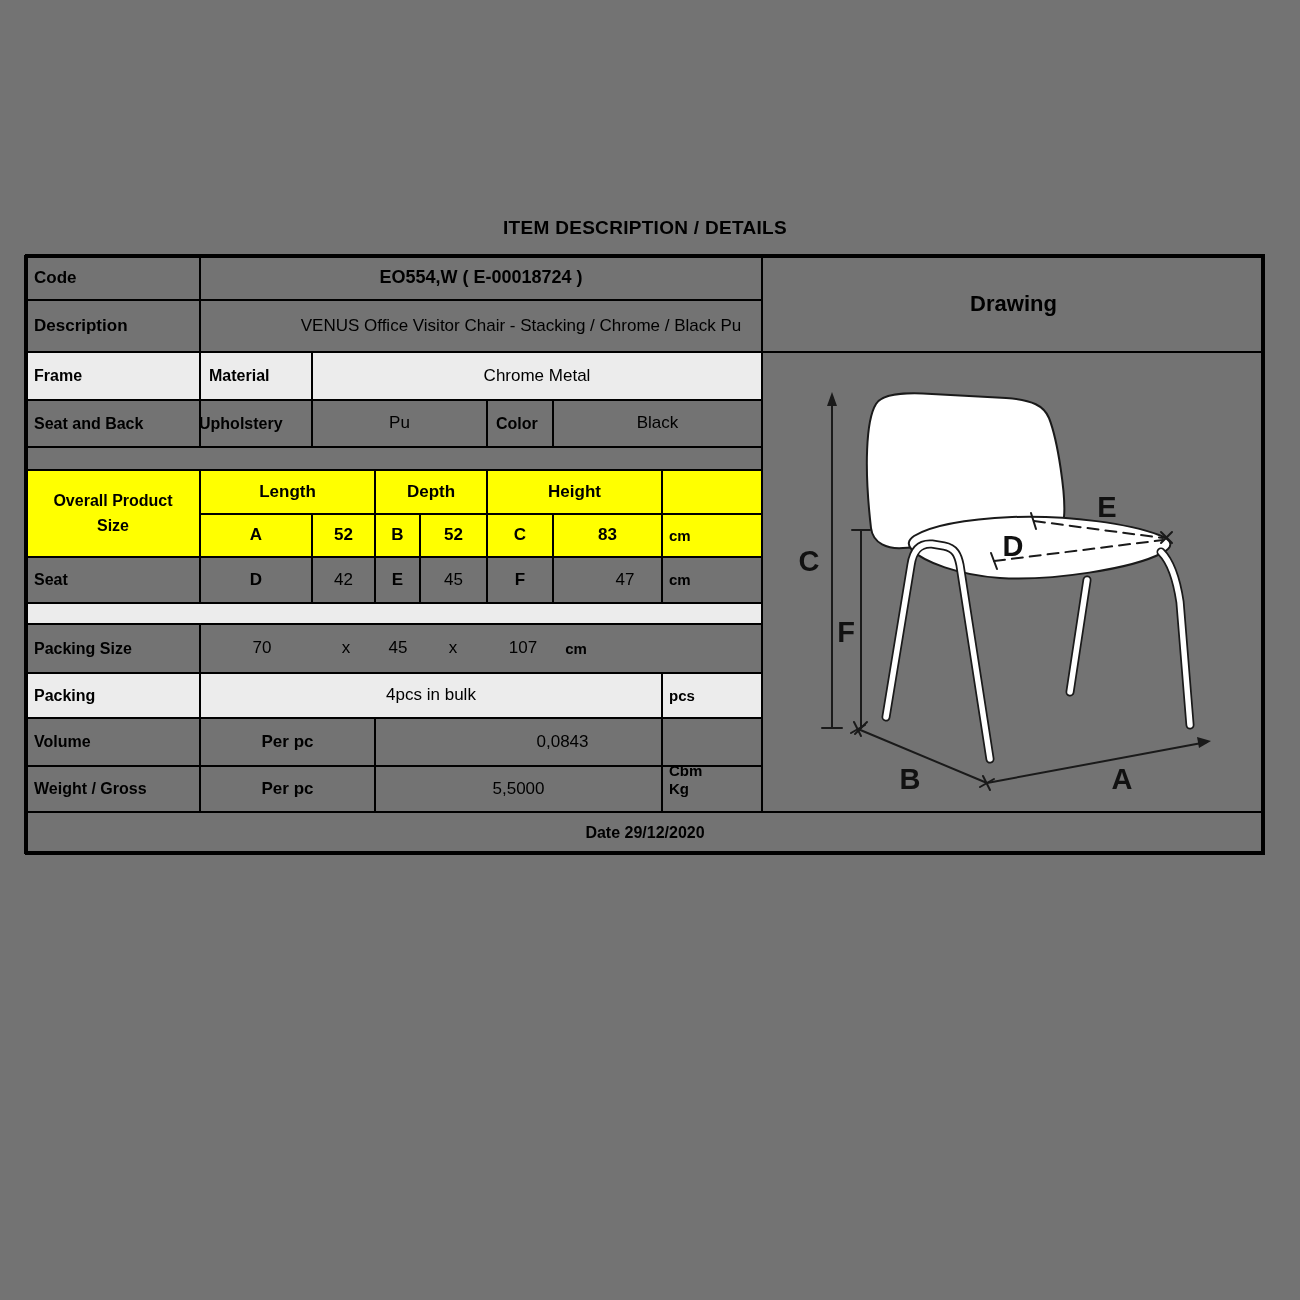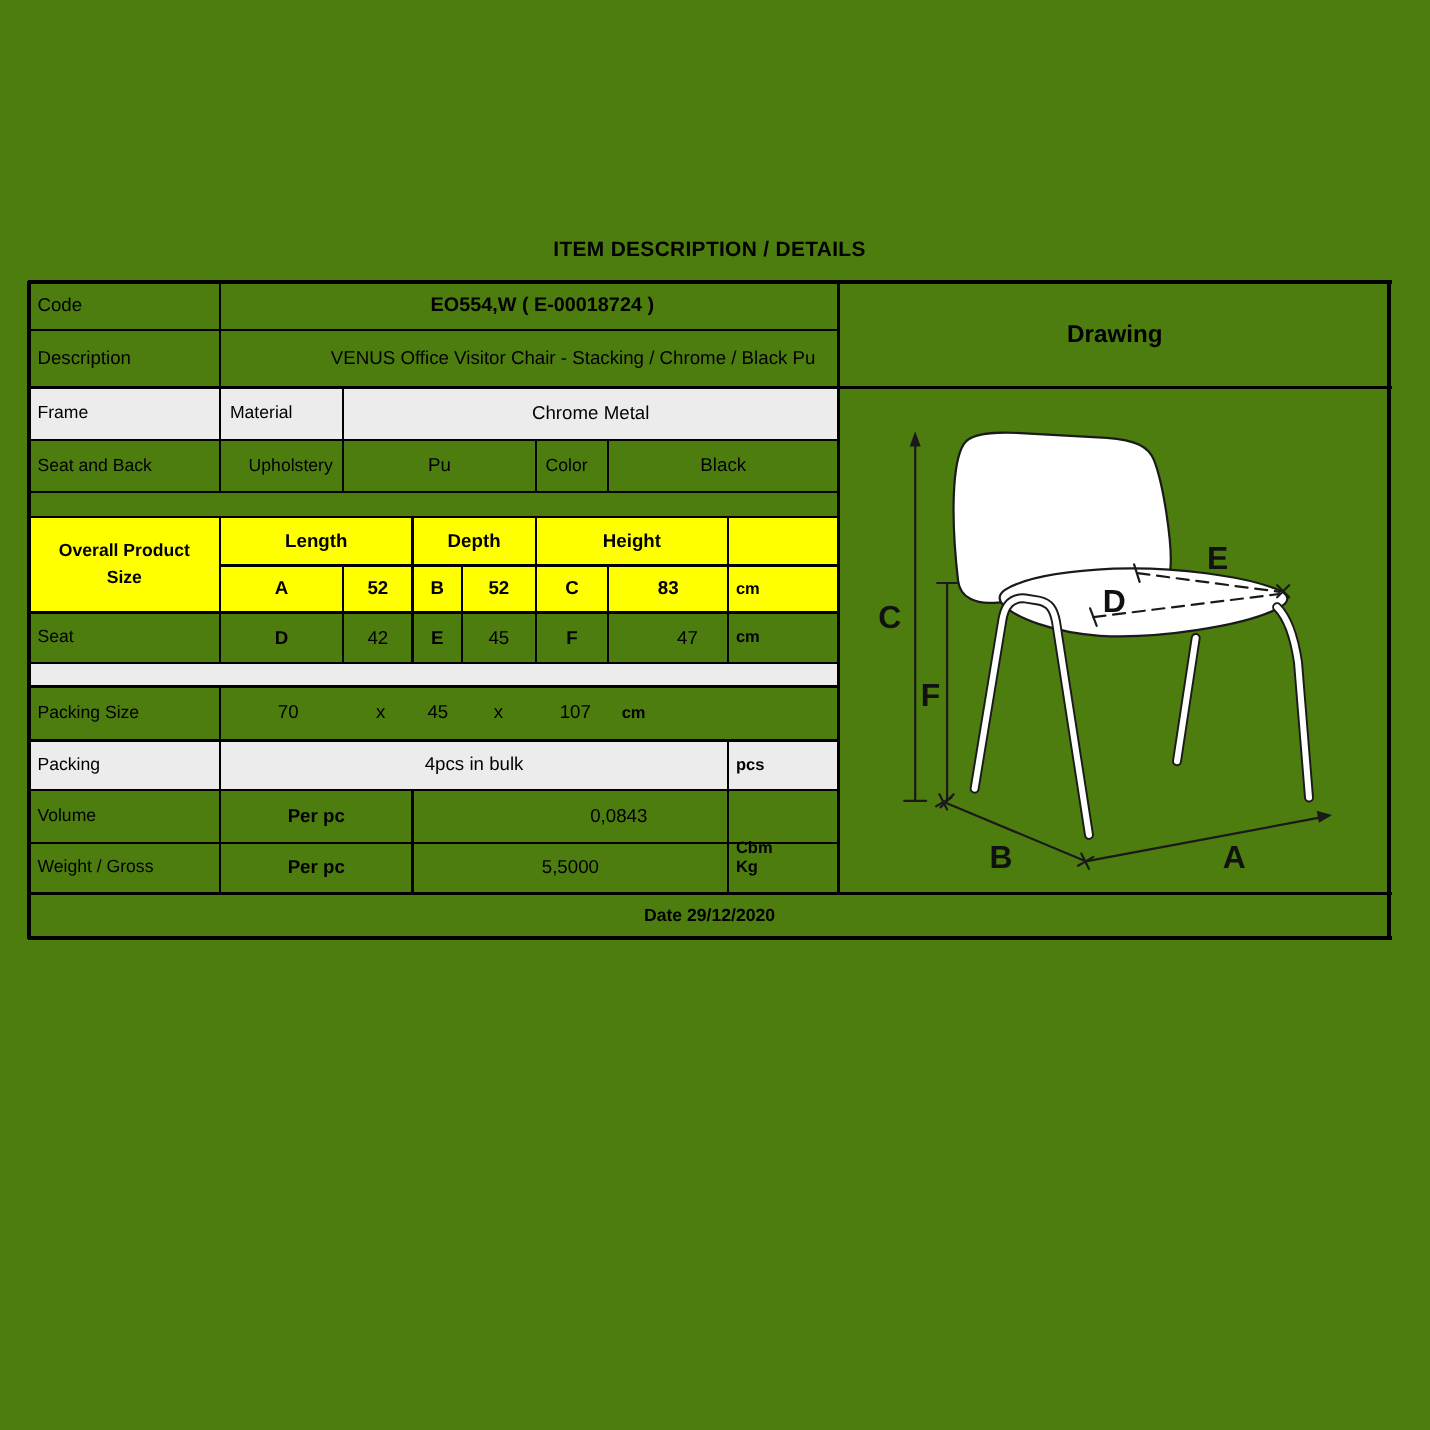--- a/index.html
+++ b/index.html
@@ -1,53 +1,53 @@
 <!DOCTYPE html>
 <html><head>
 <meta charset="utf-8">
 <style>
   html,body{margin:0;padding:0;background:#fff;}
-  .page{position:relative;width:1300px;height:1300px;background:#4d7c0f;
+  .page{position:relative;width:1300px;height:1300px;background:#737373;
         font-family:"Liberation Sans",sans-serif;color:#000;overflow:hidden;}
   .title{position:absolute;left:25px;top:217px;width:1240px;height:30px;
          text-align:center;font-weight:bold;font-size:19px;letter-spacing:.3px;}
   .bg{position:absolute;}
   .cell{position:absolute;display:flex;align-items:center;justify-content:center;
         font-size:17px;line-height:1.2;text-align:center;}
   .l{justify-content:flex-start;text-align:left;padding-left:7px;box-sizing:border-box;}
   .b{font-weight:bold;}
-  .lab{font-weight:normal;font-size:16px;}
+  .lab{font-weight:bold;font-size:16px;}
   .unit{font-weight:bold;font-size:15px;}
   .wrapcell{line-height:1.55;}
   svg.grid, svg.draw{position:absolute;left:0;top:0;}
 </style>
 </head>
 <body>
 
 <div class="page">
 
   <div class="title">ITEM DESCRIPTION / DETAILS</div>
 
   <div class="bg" style="left:25px;top:352px;width:737px;height:48px;background:#ececec;"></div>
   <div class="bg" style="left:25px;top:470px;width:737px;height:87px;background:#ffff00;"></div>
   <div class="bg" style="left:25px;top:603px;width:737px;height:21px;background:#ececec;"></div>
   <div class="bg" style="left:25px;top:673px;width:737px;height:45px;background:#ececec;"></div>
 
   <div class="cell lab l" style="left:27px;top:256px;width:173px;height:44px;font-size:17px;">Code</div>
-  <div class="cell b" style="left:200px;top:256px;width:562px;height:44px;font-size:18px;padding-left:12px;">EO554,W  ( E-00018724 )</div>
+  <div class="cell b" style="left:200px;top:256px;width:562px;height:44px;font-size:18px;">EO554,W  ( E-00018724 )</div>
 
   <div class="cell lab l" style="left:27px;top:300px;width:173px;height:52px;font-size:17px;">Description</div>
   <div class="cell" style="left:200px;top:300px;width:562px;height:52px;padding-left:40px;">VENUS Office Visitor Chair - Stacking /  Chrome / Black Pu</div>
 
   <div class="cell lab l" style="left:27px;top:352px;width:173px;height:48px;">Frame</div>
   <div class="cell lab l" style="left:202px;top:352px;width:110px;height:48px;">Material</div>
   <div class="cell" style="left:312px;top:352px;width:450px;height:48px;">Chrome Metal</div>
 
   <div class="cell lab l" style="left:27px;top:400px;width:173px;height:47px;">Seat and Back</div>
-  <div class="cell lab l" style="left:219px;top:400px;width:128px;height:47px;">Upholstery</div>
+  <div class="cell lab l" style="left:192px;top:400px;width:128px;height:47px;">Upholstery</div>
   <div class="cell" style="left:312px;top:400px;width:175px;height:47px;">Pu</div>
   <div class="cell lab l" style="left:489px;top:400px;width:64px;height:47px;">Color</div>
   <div class="cell" style="left:553px;top:400px;width:209px;height:47px;">Black</div>
 
   <div class="cell b wrapcell" style="left:43px;top:470px;width:140px;height:87px;font-size:16px;">Overall Product Size</div>
   <div class="cell b" style="left:200px;top:470px;width:175px;height:44px;">Length</div>
   <div class="cell b" style="left:375px;top:470px;width:112px;height:44px;">Depth</div>
   <div class="cell b" style="left:487px;top:470px;width:175px;height:44px;">Height</div>
 
   <div class="cell b" style="left:200px;top:514px;width:112px;height:43px;">A</div>

